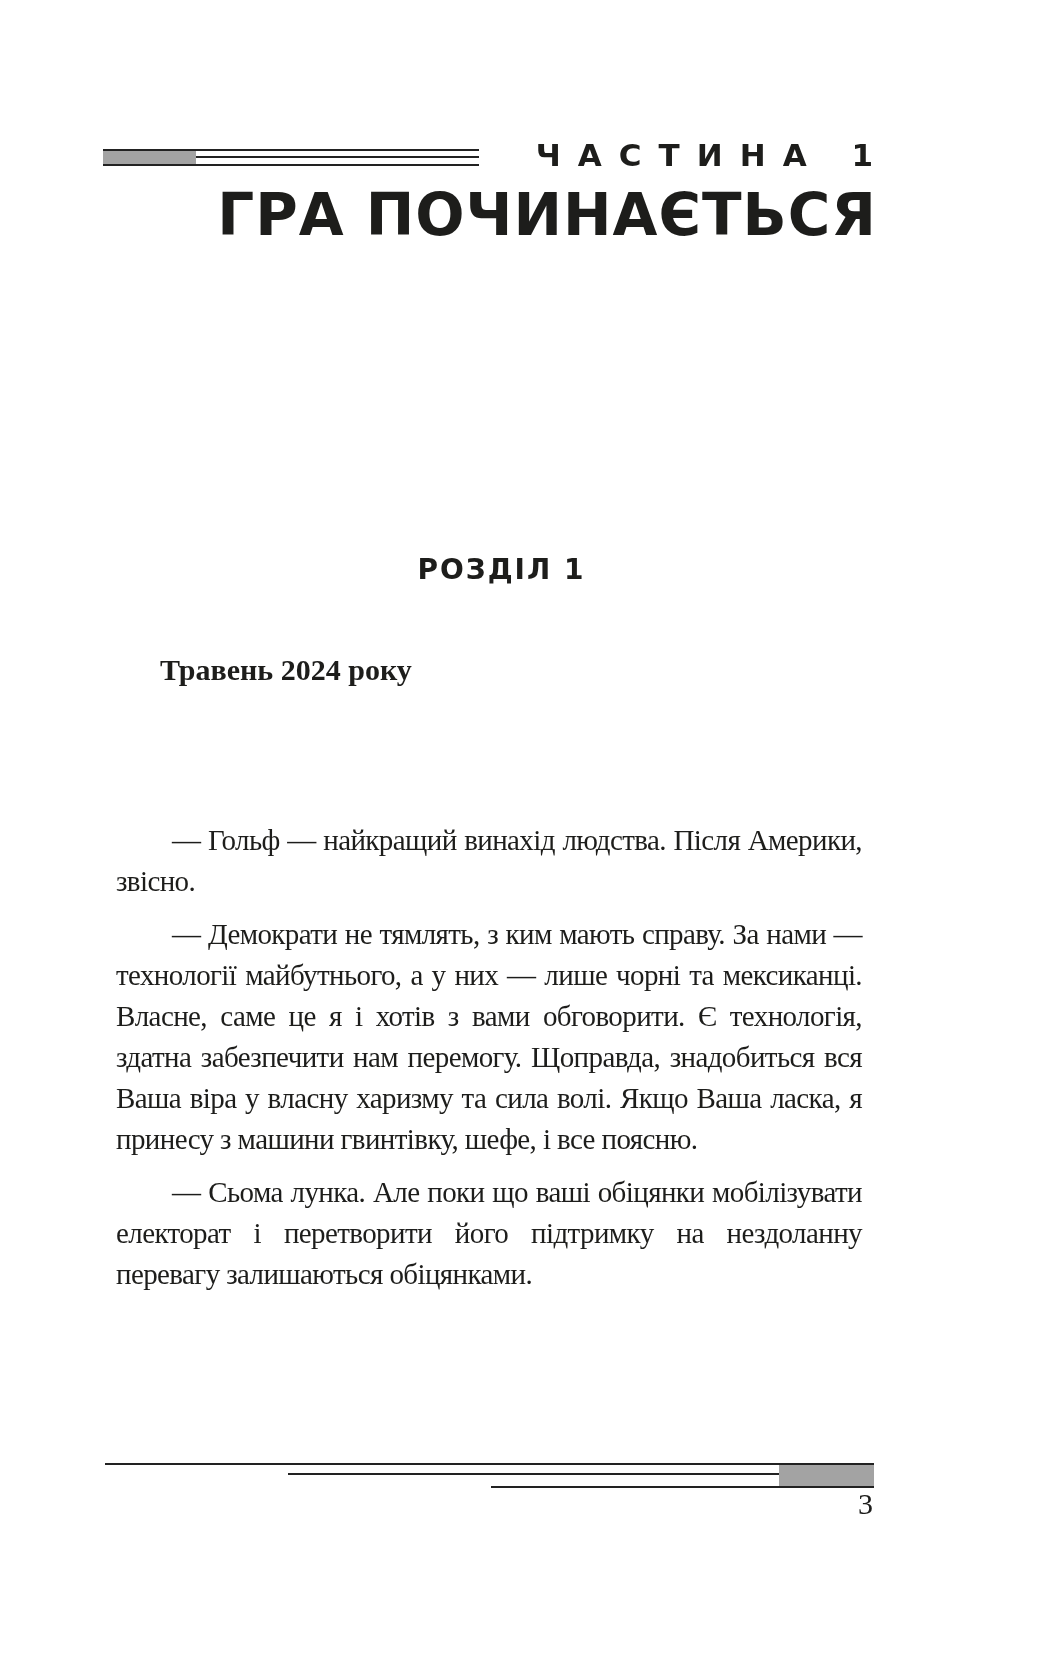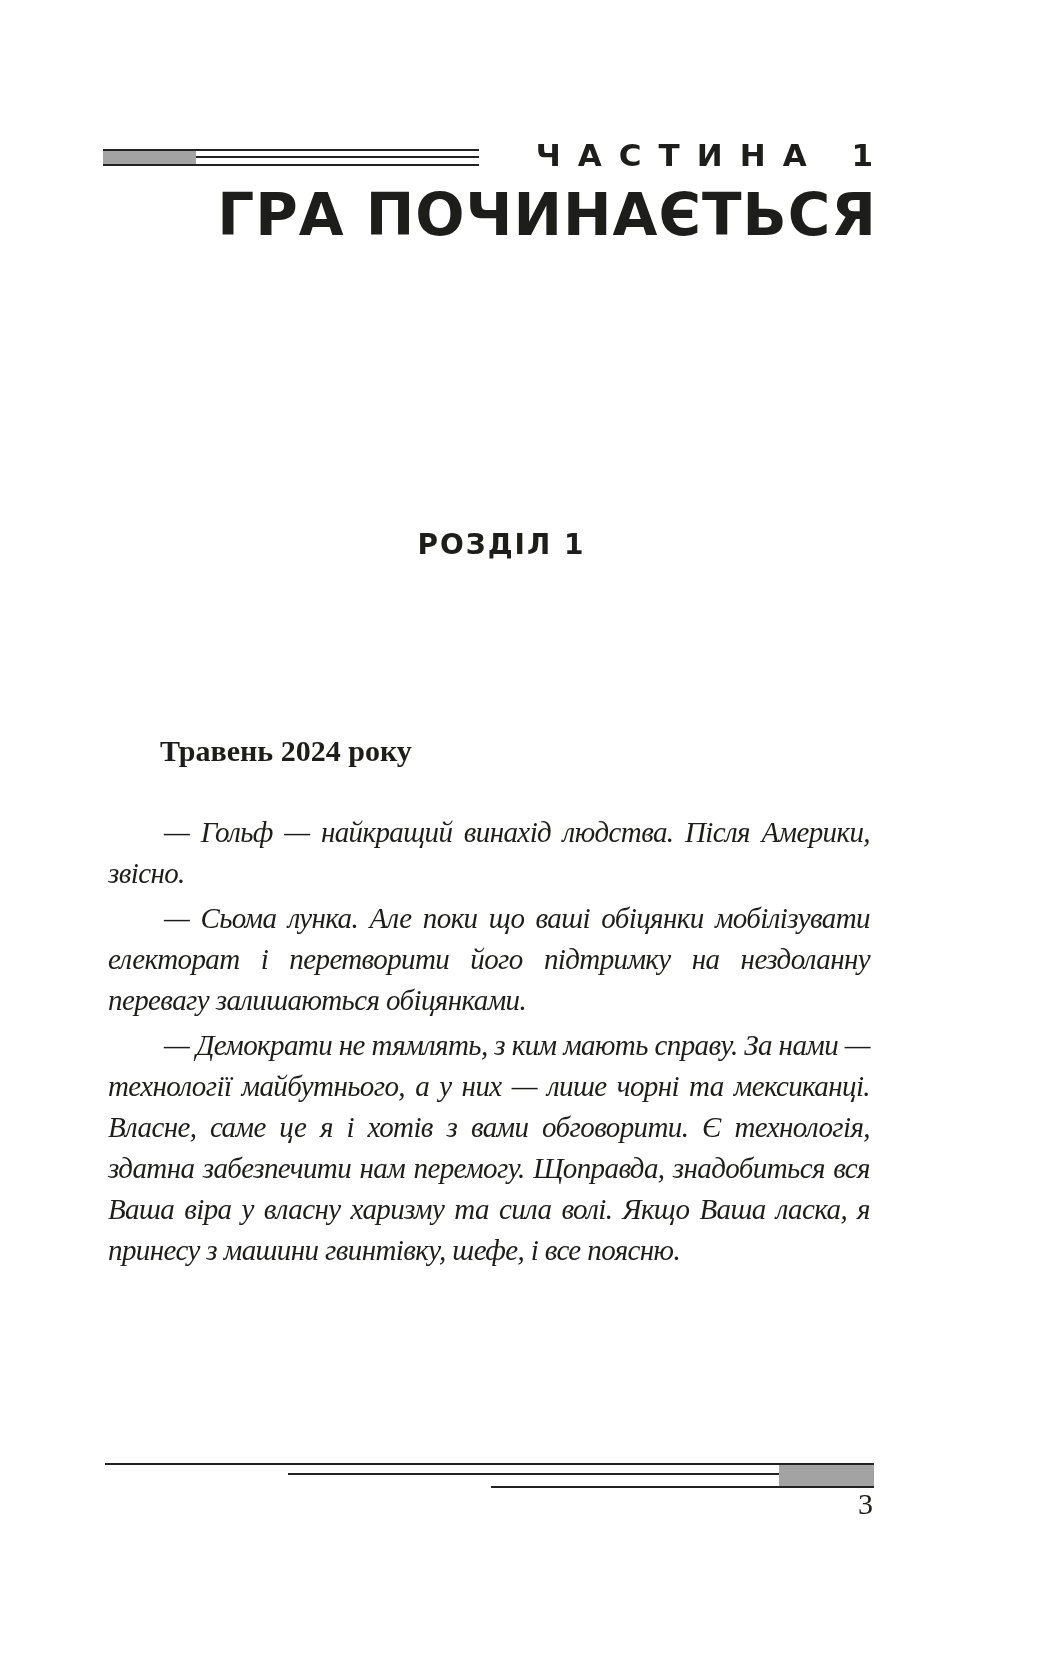--- a/index.html
+++ b/index.html
@@ -12,36 +12,36 @@
     font-size: 31px; letter-spacing: 17px; line-height: 34px; white-space: nowrap;
     margin-right: -17px;
     text-align: right;
   }
   .part-title {
     position: absolute; right: 186px; top: 180px;
     font-family: "DejaVu Sans", sans-serif; font-weight: bold;
     font-size: 58px; line-height: 70px; white-space: nowrap; letter-spacing: 1px; text-align: center;
   }
   .chapter {
-    position: absolute; left: 0; width: 981px; top: 528px; text-align: center;
+    position: absolute; left: 0; width: 981px; top: 553px; text-align: center;
     font-family: "DejaVu Sans", sans-serif; font-weight: bold;
     font-size: 28px; letter-spacing: 2px; line-height: 34px;
     padding-left: 22px; box-sizing: border-box;
   }
   .dateline {
-    position: absolute; left: 160px; top: 730px;
+    position: absolute; left: 160px; top: 649px;
     font-family: "Liberation Serif", serif; font-weight: bold; font-size: 30px; line-height: 41px;
   }
   .dateline div { white-space: nowrap; }
   .body-text {
     position: absolute; left: 104px; top: 808px; width: 770px;
     font-family: "Liberation Serif", serif; font-size: 29px; line-height: 41px;
     text-align: justify; letter-spacing: -0.6px;
   }
-  .body-text p { margin: 4px; text-indent: 56px; font-style: italic; }
+  .body-text p { margin: 12px; text-indent: 56px; }
   .page-number {
     position: absolute; right: 190px; top: 1486px;
     font-family: "Liberation Serif", serif; font-size: 30px; line-height: 36px;
   }
 </style>
 </head>
 <body>
 
 <div>
   <div class="rule-gray" style="left:103px; top:150px; width:93px; height:16px;"></div>
@@ -54,22 +54,22 @@
 <div class="part-title">ГРА ПОЧИНАЄТЬСЯ</div>
 
 <div class="chapter">РОЗДІЛ 1</div>
 
 <div class="dateline">
   <div>Травень 2024 року</div>
 </div>
 
 <div class="body-text">
   <p>— Гольф — найкращий винахід людства. Після Америки, звісно.</p>
+  <p>— Демократи не тямлять, з ким мають справу. За нами — технології майбутнього, а у них — лише чорні та мексиканці. Власне, саме це я і хотів з вами обговорити. Є технологія, здатна забезпечити нам перемогу. Щоправда, знадобиться вся Ваша віра у власну харизму та сила волі. Якщо Ваша ласка, я принесу з машини гвинтівку, шефе, і все поясню.</p>
   <p>— Сьома лунка. Але поки що ваші обіцянки мобілізувати електорат і перетворити його підтримку на нездоланну перевагу залишаються обіцянками.</p>
-  <p>— Демократи не тямлять, з ким мають справу. За нами — технології майбутнього, а у них — лише чорні та мексиканці. Власне, саме це я і хотів з вами обговорити. Є технологія, здатна забезпечити нам перемогу. Щоправда, знадобиться вся Ваша віра у власну харизму та сила волі. Якщо Ваша ласка, я принесу з машини гвинтівку, шефе, і все поясню.</p>
 </div>
 
 <div>
   <div class="rule-line" style="left:105px; top:1463px; width:769px;"></div>
   <div class="rule-gray" style="left:779px; top:1465px; width:95px; height:21px;"></div>
   <div class="rule-line" style="left:288px; top:1473px; width:491px;"></div>
   <div class="rule-line" style="left:491px; top:1486px; width:383px;"></div>
 </div>
 
 <div class="page-number">3</div>

